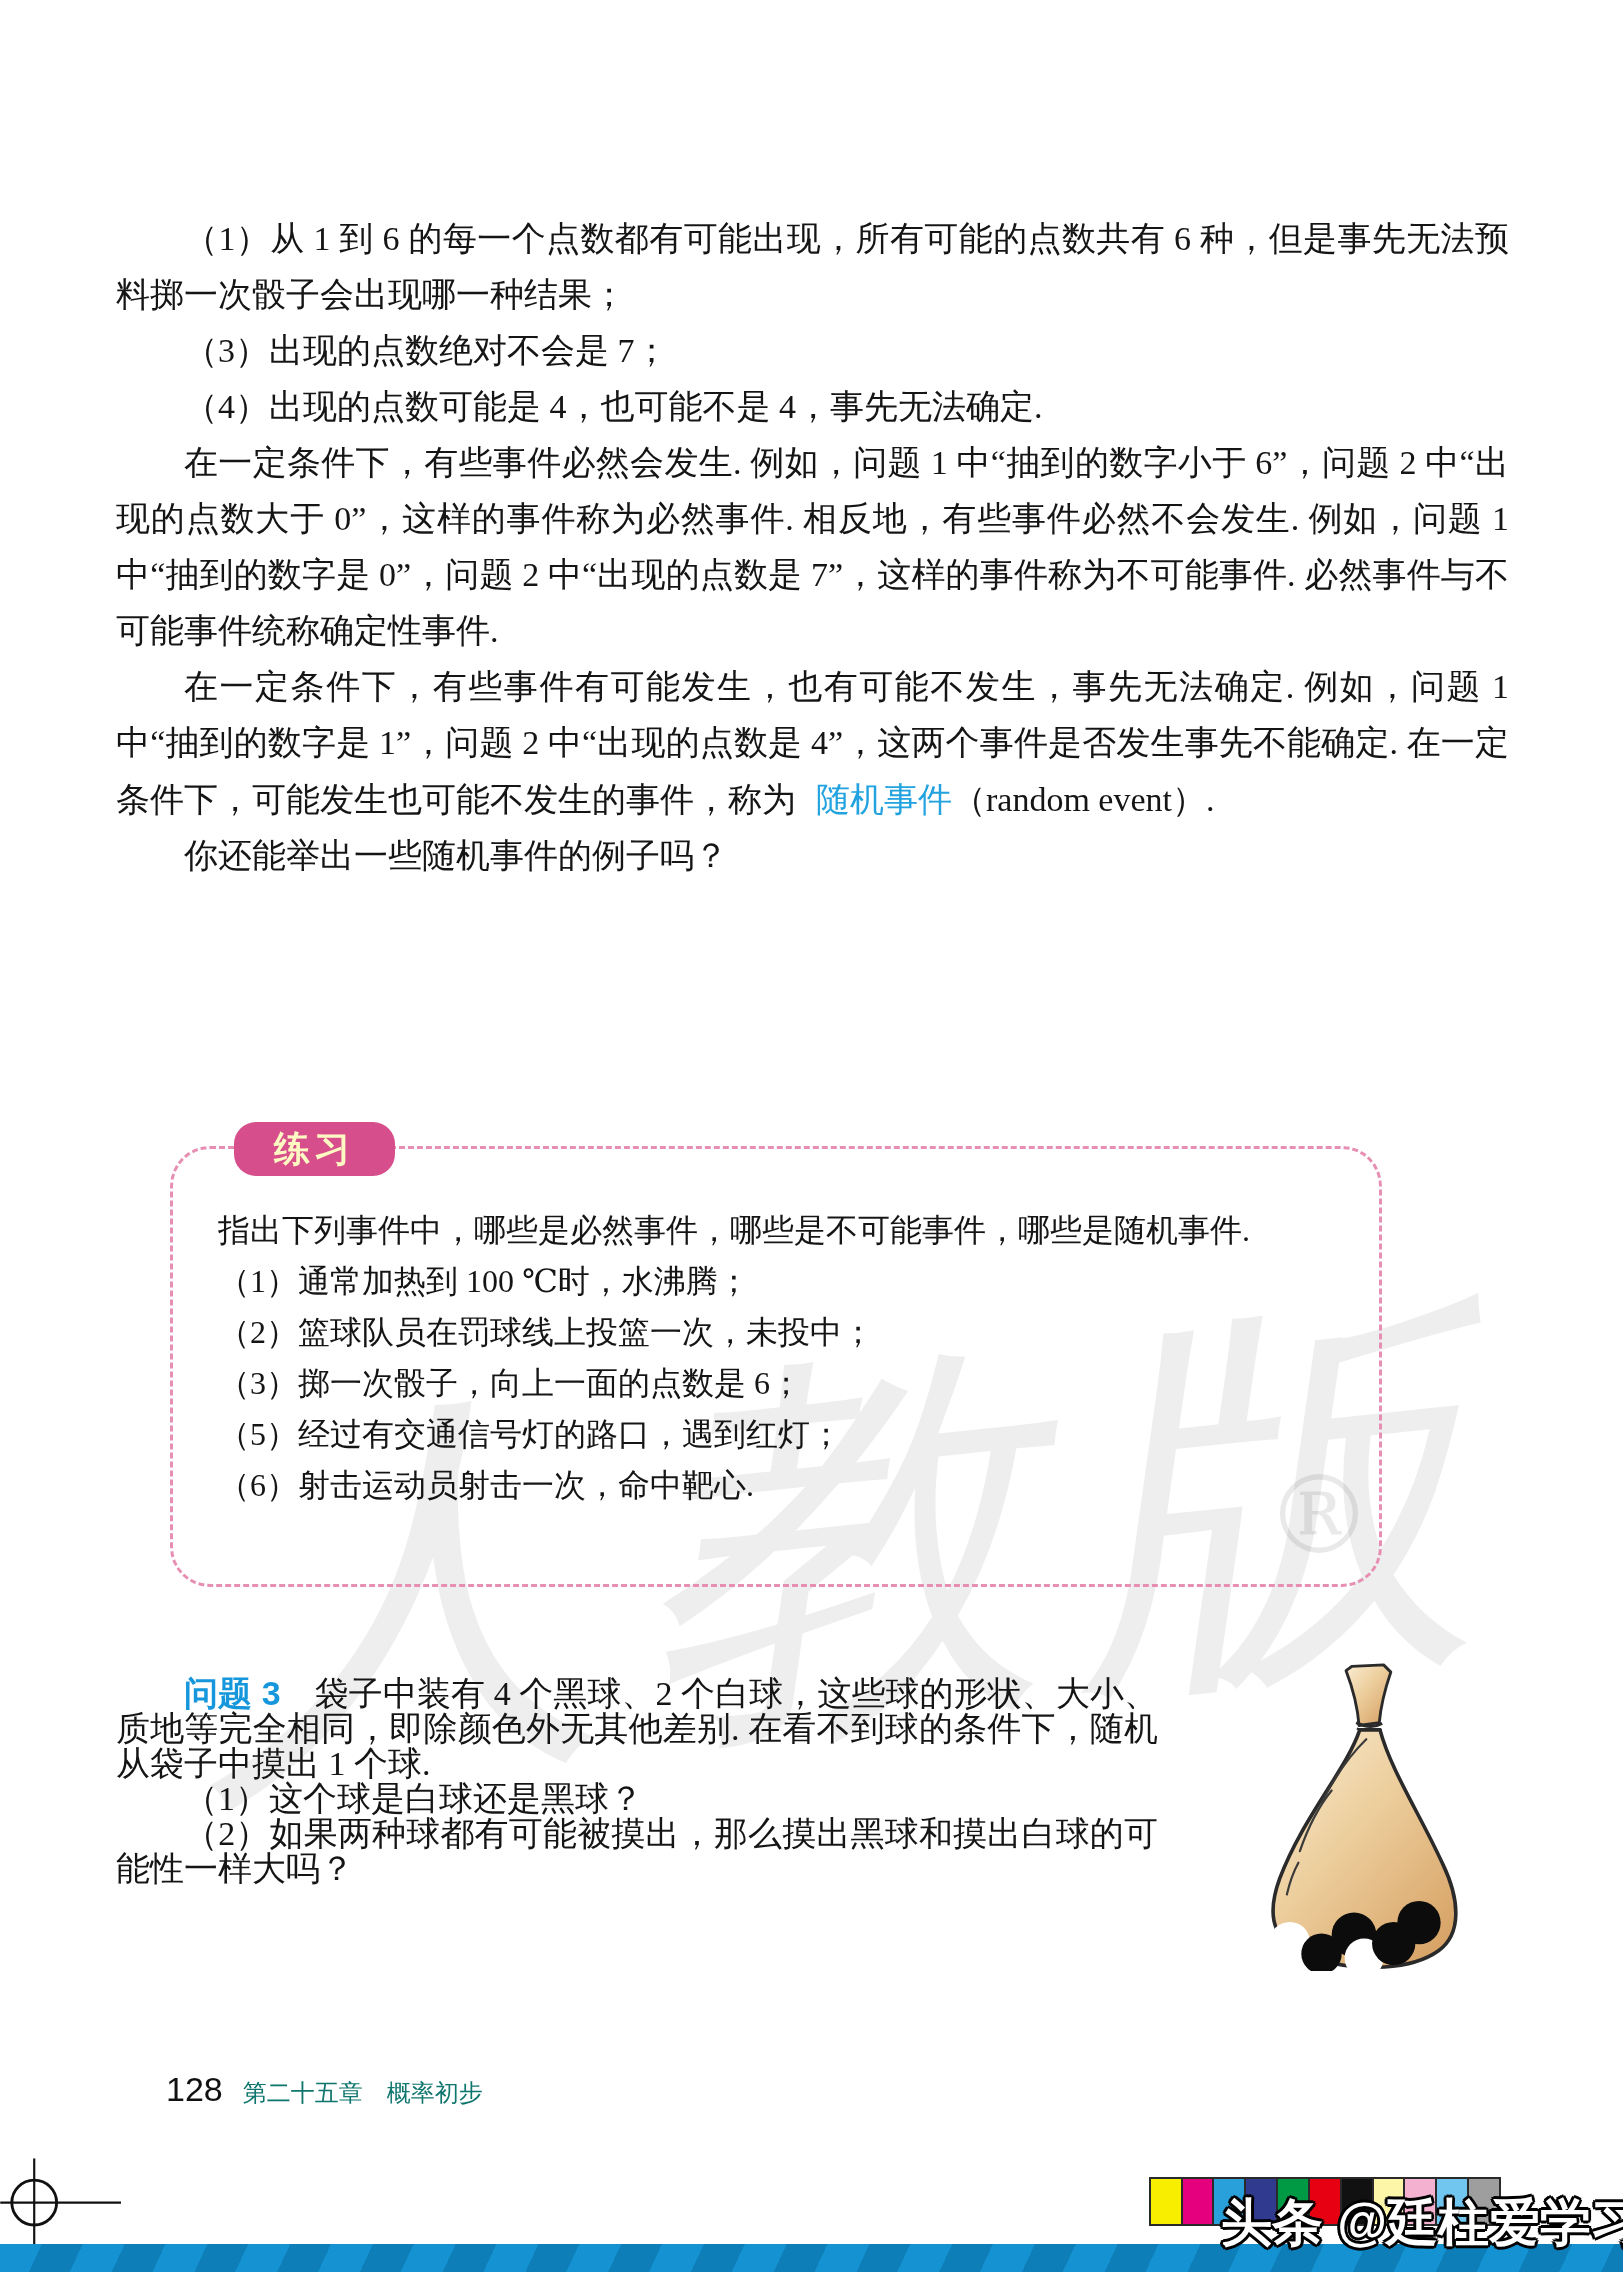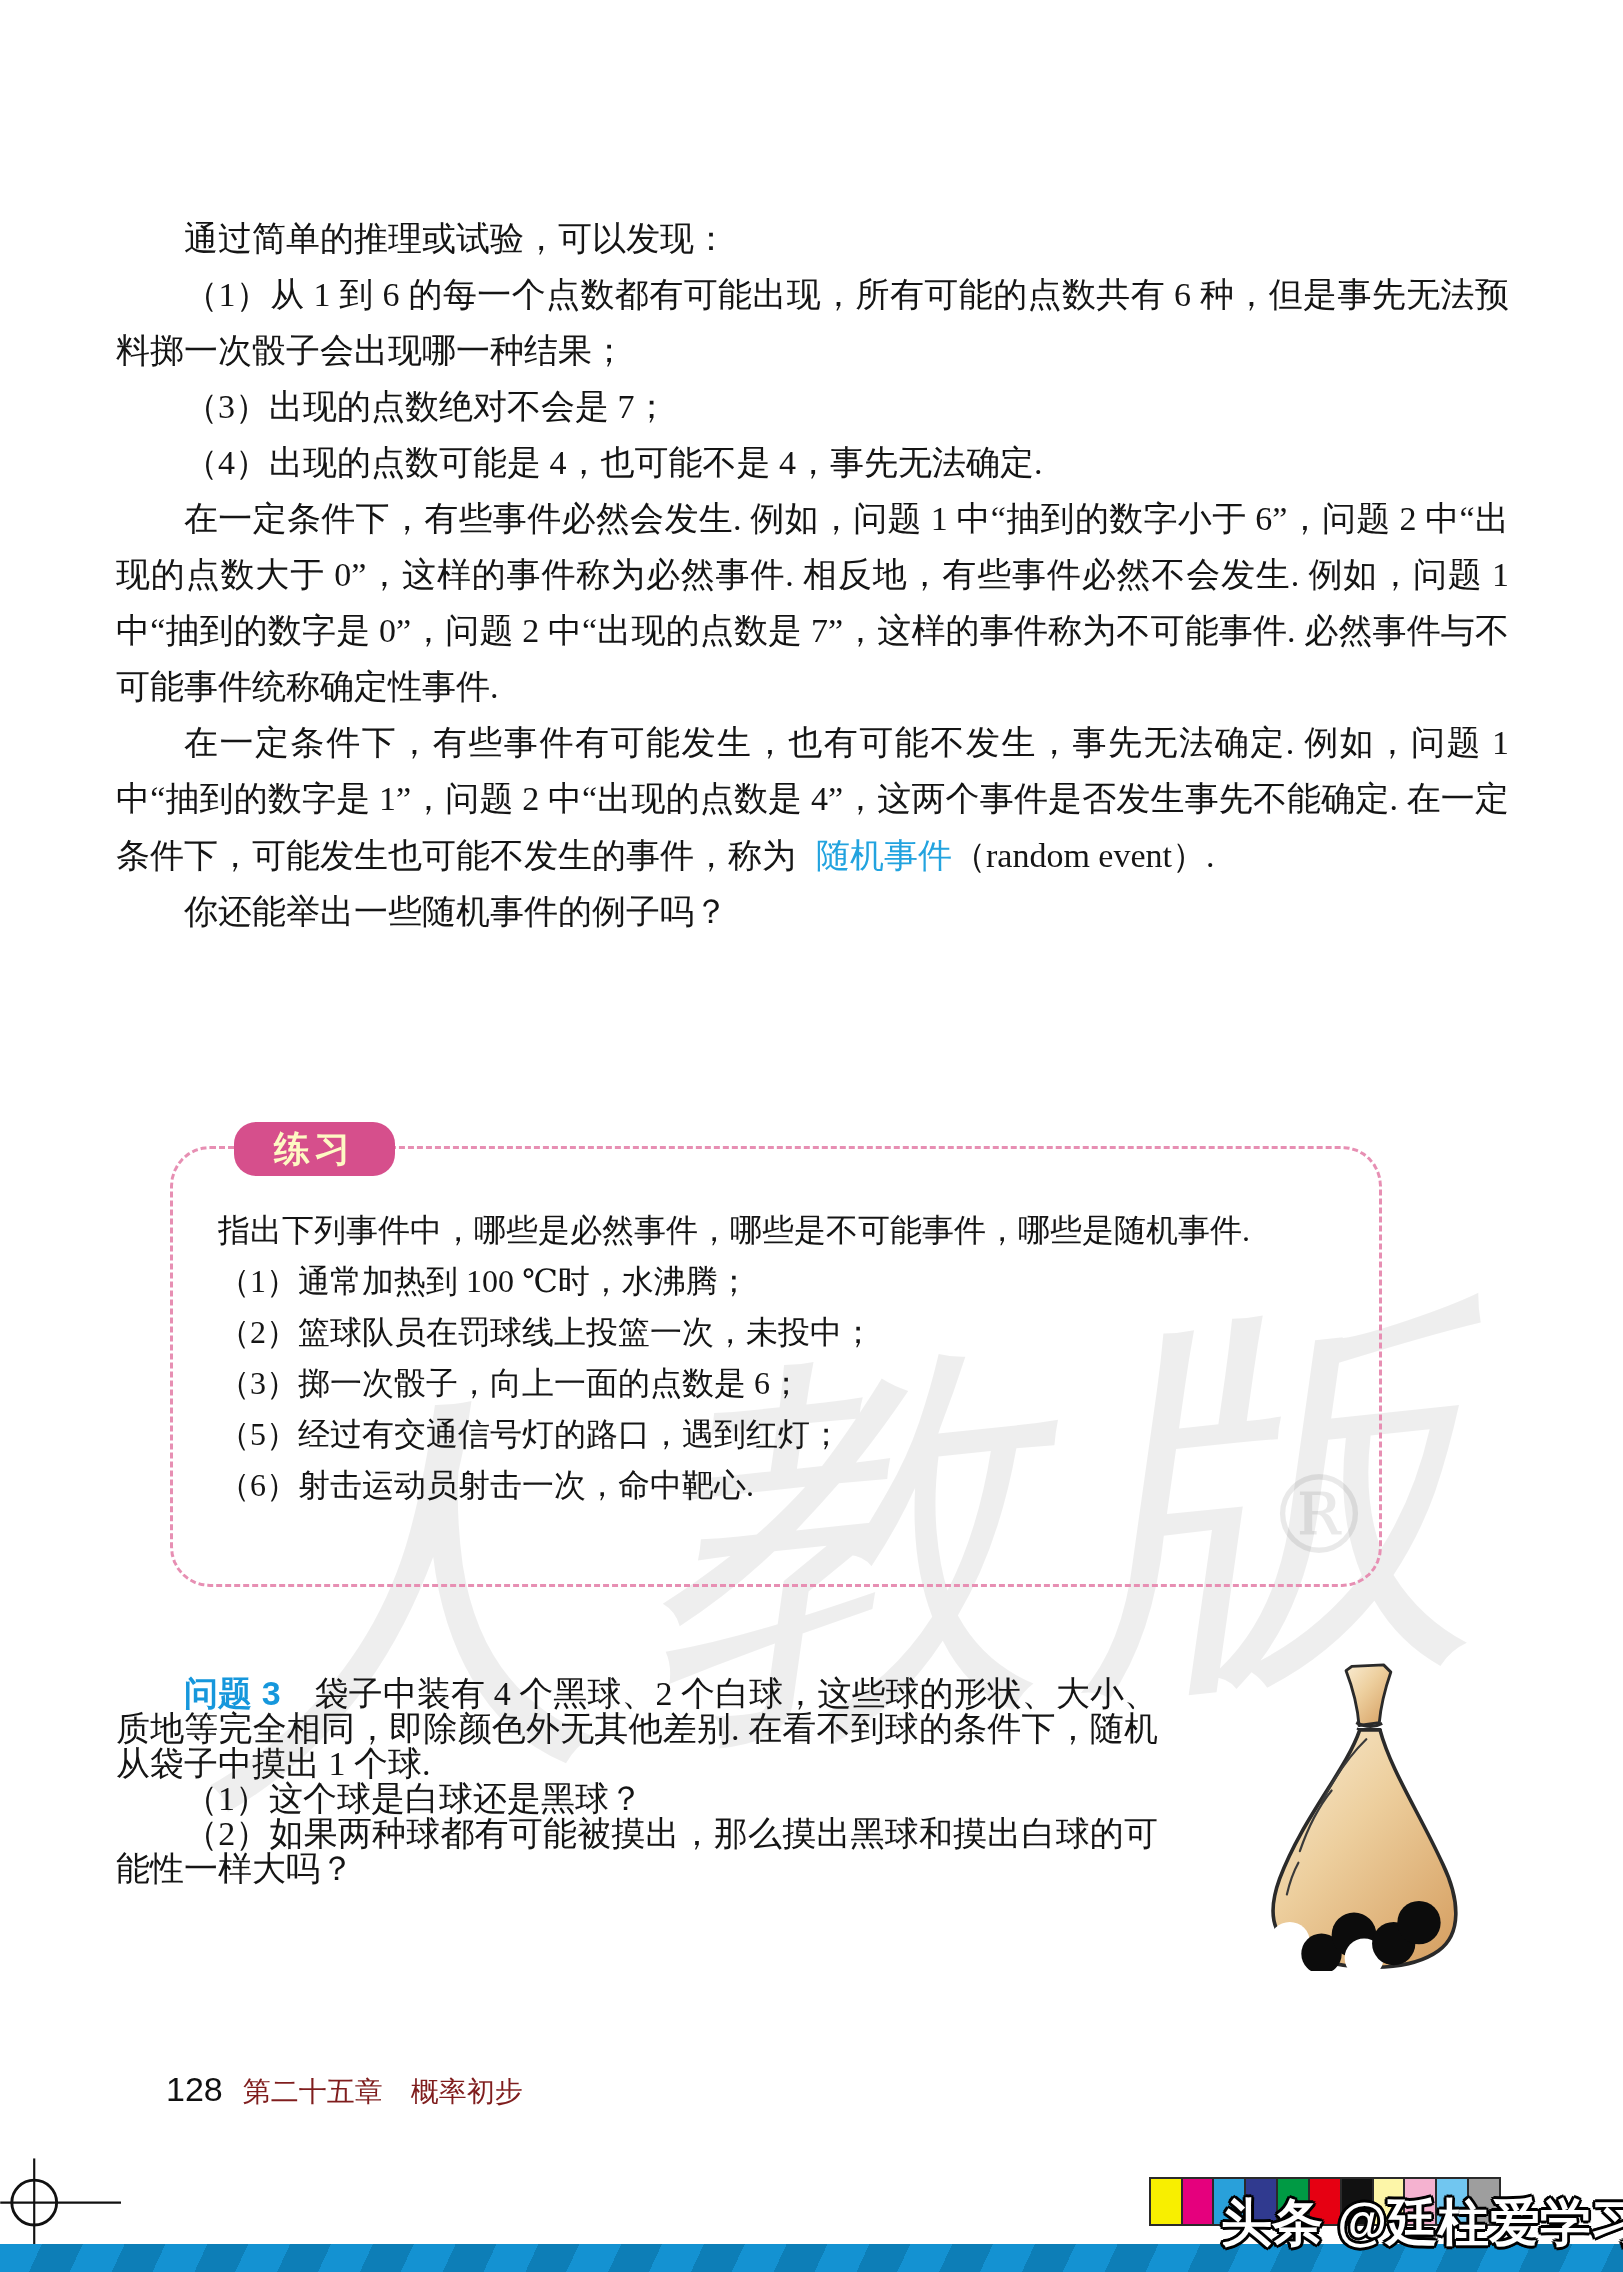--- a/index.html
+++ b/index.html
@@ -59,21 +59,21 @@
     display:flex;justify-content:flex-end;
   }
   
   .footer{
     position:absolute;left:166px;top:2070px;z-index:1;
     display:flex;align-items:baseline;gap:20px;
   }
   .footer .pagenum{
     font-family:"Liberation Sans","DejaVu Sans",sans-serif;font-size:34px;color:#111;text-align:right;
   }
-  .footer .chapter{font-size:28px;color:#7f1d1d;}
+  .footer .chapter{font-size:24px;color:#0f766e;}
   
   .crop-mark{position:absolute;left:0;top:2157px;z-index:1;}
   .color-strip{
     position:absolute;left:1151px;top:2177px;z-index:2;display:flex;
   }
   .strip-sq{
     width:30px;height:45px;border:2.2px solid #2a2a2a;margin-left:-2.2px;
   }
   .branding{
     position:absolute;left:1221px;top:2189px;z-index:3;white-space:nowrap;
@@ -87,21 +87,20 @@
     background:repeating-linear-gradient(115deg,#1492d2 0 38px,#0d7eb7 38px 75px);
   }
 </style>
 </head>
 <body>
 
 <div class="watermark">人教版</div>
 <div class="watermark-reg">®</div>
 
 <div class="main-text">
-  <p>通过简单的推理或试验，可以发现：</p>
   <p>（1）从 1 到 6 的每一个点数都有可能出现，所有可能的点数共有 6 种，但是事先无法预料掷一次骰子会出现哪一种结果；</p>
   <p>（3）出现的点数绝对不会是 7；</p>
   <p>（4）出现的点数可能是 4，也可能不是 4，事先无法确定.</p>
   <p>在一定条件下，有些事件必然会发生. 例如，问题 1 中“抽到的数字小于 6”，问题 2 中“出现的点数大于 0”，这样的事件称为必然事件. 相反地，有些事件必然不会发生. 例如，问题 1 中“抽到的数字是 0”，问题 2 中“出现的点数是 7”，这样的事件称为不可能事件. 必然事件与不可能事件统称确定性事件.</p>
   <p><span>在一定条件下，有些事件有可能发生，也有可能不发生，事先无法确定. 例如，问题 1 中“抽到的数字是 1”，问题 2 中“出现的点数是 4”，这两个事件是否发生事先不能确定. 在一定条件下，可能发生也可能不发生的事件，称为</span><span class="term-blue">随机事件</span><span>（random event）.</span></p>
   <p>你还能举出一些随机事件的例子吗？</p>
 </div>
 
 <div class="practice-box">
   <div class="practice-badge">练习</div>

